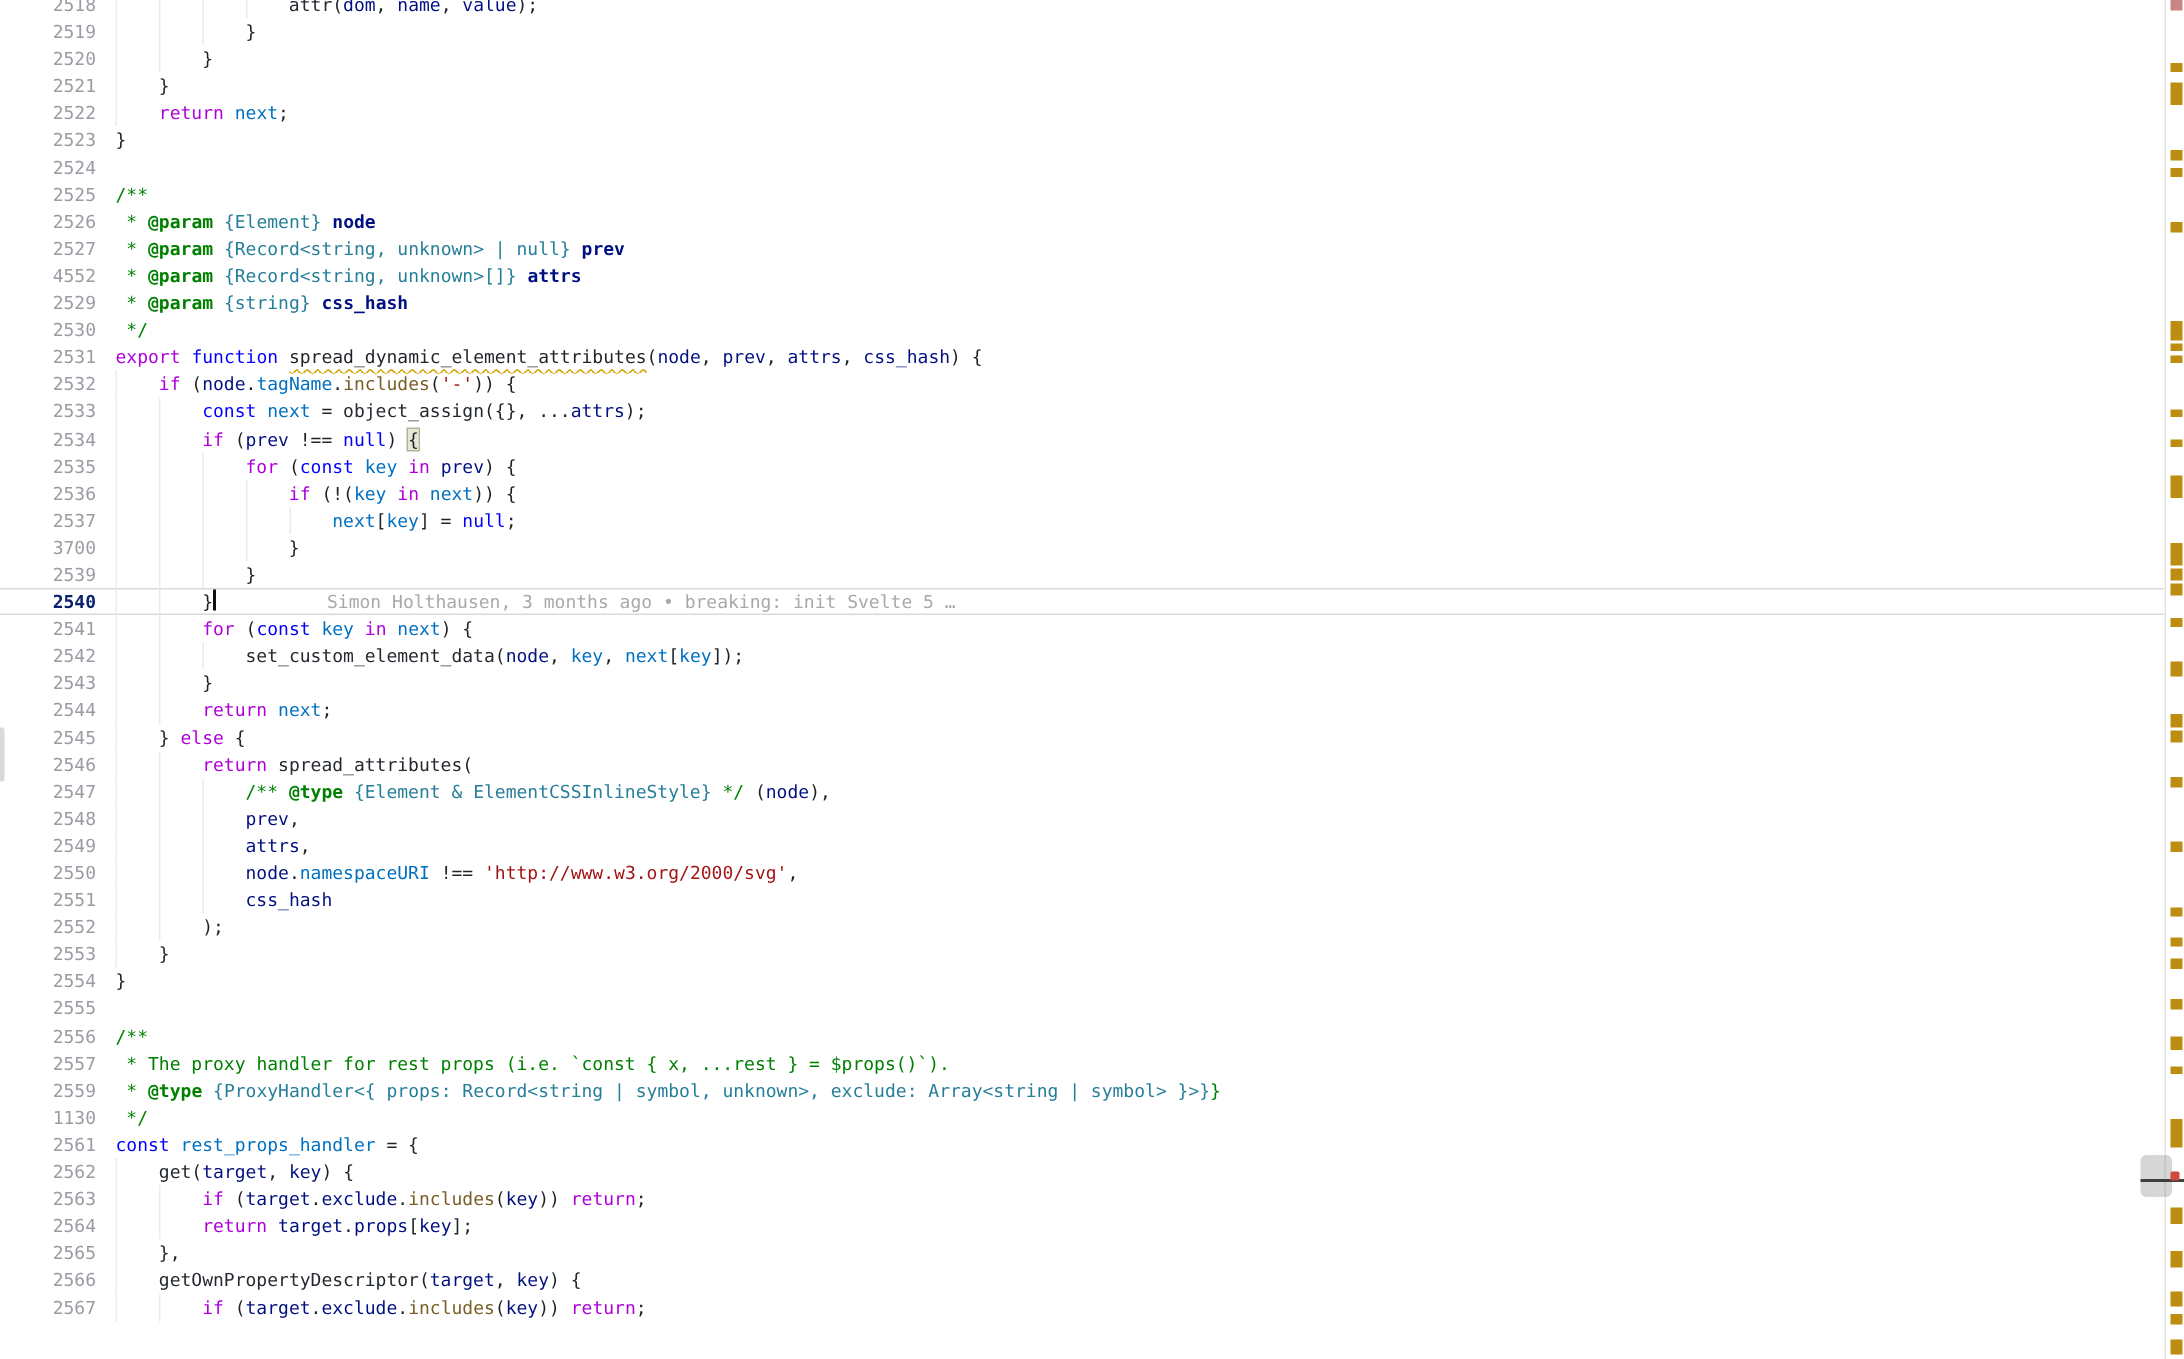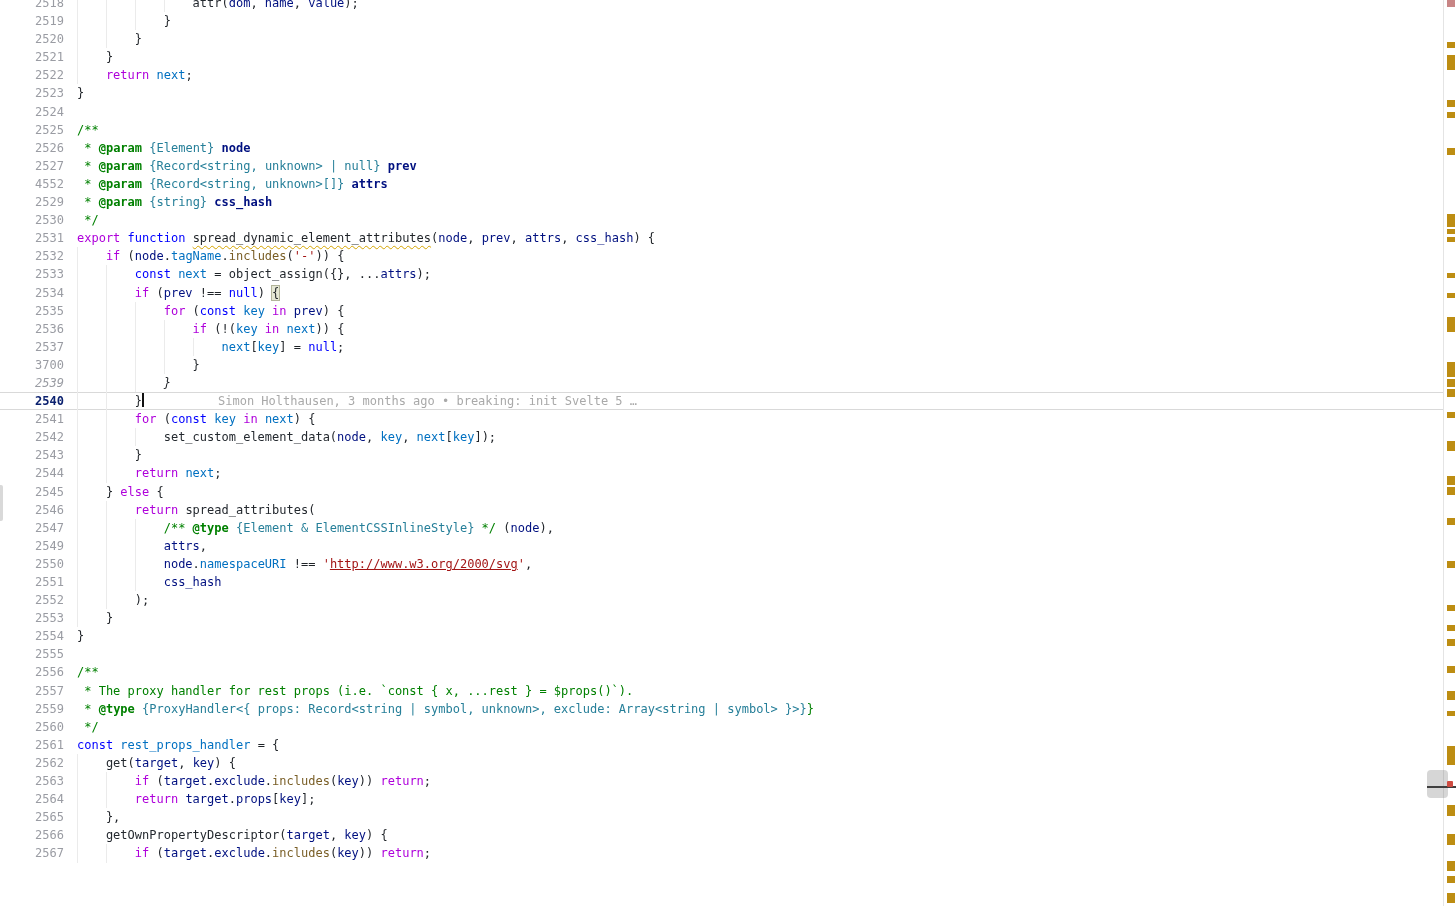--- a/index.html
+++ b/index.html
@@ -17,21 +17,21 @@
   .tk-p{color:var(--param,#001080);}
   .tk-pb{color:var(--param,#001080);font-weight:bold;}
   .tk-v{color:var(--variable,#0070c1);}
   .tk-m{color:var(--method,#795e26);}
   .tk-f{color:var(--func,#24292f);}
   .tk-t{color:var(--fg,#1f2328);}
   .tk-c{color:var(--comment,#008000);}
   .tk-cb{color:var(--comment,#008000);font-weight:bold;}
   .tk-ct{color:var(--type,#267f99);}
   .tk-str{color:var(--string,#a31515);}
-  .tk-stru{color:var(--string,#a31515);text-decoration:underline;text-align:center;}
+  .tk-stru{color:var(--string,#a31515);text-align:center;}
   .tk-w{color:var(--fg,#1f2328);text-decoration-line:underline;text-decoration-style:wavy;
         text-decoration-color:var(--squiggle,#d5a400);text-decoration-thickness:1px;text-underline-offset:3px;}
   .tk-b{color:var(--fg,#1f2328);background:var(--bracket_bg,#e6e8d5);outline:1px solid var(--bracket_border,#b2b49a);}
   .caret{display:inline-block;width:2px;height:14px;background:var(--caret,#111);vertical-align:-2px;}
   .blame{color:var(--blame,#a9a9a9);}
   .hint-row{position:relative;height:15px;}
   .hint{position:absolute;top:1px;font-family:"Liberation Sans","DejaVu Sans",sans-serif;font-size:10.5px;color:var(--hint,#9a9a9a);white-space:pre;}
   .hint .spark{color:var(--hint_icon,#d4a017);font-size:10px;}
   .ruler{position:absolute;top:0;bottom:0;right:0;width:13px;background:#fff;border-left:1px solid var(--ruler_border,#e4e4e4);}
   .mark{position:absolute;left:3px;width:8px;background:var(--marker,#bd8d12);}
@@ -60,40 +60,41 @@
       <div class="row" style="height: 18.1px; line-height: 18.1px;"><div class="ln">2529</div><div class="code" style="left: 77px;"><span class="tk-c"> * </span><span class="tk-cb">@param</span><span class="tk-c"> </span><span class="tk-ct">{string}</span><span class="tk-c"> </span><span class="tk-pb">css_hash</span></div></div>
       <div class="row" style="height: 18.1px; line-height: 18.1px;"><div class="ln">2530</div><div class="code" style="left: 77px;"><span class="tk-c"> */</span></div></div>
       <div class="row" style="height: 18.1px; line-height: 18.1px;"><div class="ln">2531</div><div class="code" style="left: 77px;"><span class="tk-k">export</span><span class="tk-t"> </span><span class="tk-s">function</span><span class="tk-t"> </span><span class="tk-w">spread_dynamic_element_attributes</span><span class="tk-t">(</span><span class="tk-p">node</span><span class="tk-t">, </span><span class="tk-p">prev</span><span class="tk-t">, </span><span class="tk-p">attrs</span><span class="tk-t">, </span><span class="tk-p">css_hash</span><span class="tk-t">) {</span></div></div>
       <div class="row" style="height: 18.1px; line-height: 18.1px;"><div class="ln">2532</div><div class="guide" style="left: 77px;"></div><div class="code" style="left: 105.896px;"><span class="tk-k">if</span><span class="tk-t"> (</span><span class="tk-p">node</span><span class="tk-t">.</span><span class="tk-v">tagName</span><span class="tk-t">.</span><span class="tk-m">includes</span><span class="tk-t">(</span><span class="tk-str">'-'</span><span class="tk-t">)) {</span></div></div>
       <div class="row" style="height: 18.1px; line-height: 18.1px;"><div class="ln">2533</div><div class="guide" style="left: 77px;"></div><div class="guide" style="left: 105.896px;"></div><div class="code" style="left: 134.792px;"><span class="tk-s">const</span><span class="tk-t"> </span><span class="tk-v">next</span><span class="tk-t"> = </span><span class="tk-f">object_assign</span><span class="tk-t">({}, ...</span><span class="tk-p">attrs</span><span class="tk-t">);</span></div></div>
       <div class="row" style="height: 18.1px; line-height: 18.1px;"><div class="ln">2534</div><div class="guide" style="left: 77px;"></div><div class="guide" style="left: 105.896px;"></div><div class="code" style="left: 134.792px;"><span class="tk-k">if</span><span class="tk-t"> (</span><span class="tk-p">prev</span><span class="tk-t"> !== </span><span class="tk-s">null</span><span class="tk-t">) </span><span class="tk-b">{</span></div></div>
       <div class="row" style="height: 18.1px; line-height: 18.1px;"><div class="ln">2535</div><div class="guide" style="left: 77px;"></div><div class="guide" style="left: 105.896px;"></div><div class="guide" style="left: 134.792px;"></div><div class="code" style="left: 163.688px;"><span class="tk-k">for</span><span class="tk-t"> (</span><span class="tk-s">const</span><span class="tk-t"> </span><span class="tk-v">key</span><span class="tk-t"> </span><span class="tk-k">in</span><span class="tk-t"> </span><span class="tk-p">prev</span><span class="tk-t">) {</span></div></div>
       <div class="row" style="height: 18.1px; line-height: 18.1px;"><div class="ln">2536</div><div class="guide" style="left: 77px;"></div><div class="guide" style="left: 105.896px;"></div><div class="guide" style="left: 134.792px;"></div><div class="guide" style="left: 163.688px;"></div><div class="code" style="left: 192.584px;"><span class="tk-k">if</span><span class="tk-t"> (!(</span><span class="tk-v">key</span><span class="tk-t"> </span><span class="tk-k">in</span><span class="tk-t"> </span><span class="tk-v">next</span><span class="tk-t">)) {</span></div></div>
       <div class="row" style="height: 18.1px; line-height: 18.1px;"><div class="ln">2537</div><div class="guide" style="left: 77px;"></div><div class="guide" style="left: 105.896px;"></div><div class="guide" style="left: 134.792px;"></div><div class="guide" style="left: 163.688px;"></div><div class="guide" style="left: 192.584px;"></div><div class="code" style="left: 221.48px;"><span class="tk-v">next</span><span class="tk-t">[</span><span class="tk-v">key</span><span class="tk-t">] = </span><span class="tk-s">null</span><span class="tk-t">;</span></div></div>
       <div class="row" style="height: 18.1px; line-height: 18.1px;"><div class="ln">3700</div><div class="guide" style="left: 77px;"></div><div class="guide" style="left: 105.896px;"></div><div class="guide" style="left: 134.792px;"></div><div class="guide" style="left: 163.688px;"></div><div class="code" style="left: 192.584px;"><span class="tk-t">}</span></div></div>
-      <div class="row" style="height: 18.1px; line-height: 18.1px; font-style: italic;"><div class="ln">2539</div><div class="guide" style="left: 77px;"></div><div class="guide" style="left: 105.896px;"></div><div class="guide" style="left: 134.792px;"></div><div class="code" style="left: 163.688px;"><span class="tk-t">}</span></div></div>
+      <div class="row" style="height: 18.1px; line-height: 18.1px;"><div class="ln">2539</div><div class="guide" style="left: 77px;"></div><div class="guide" style="left: 105.896px;"></div><div class="guide" style="left: 134.792px;"></div><div class="code" style="left: 163.688px;"><span class="tk-t">}</span></div></div>
       <div class="row cur" style="height: 18.1px; line-height: 18.1px;"><div class="ln act">2540</div><div class="guide" style="left: 77px;"></div><div class="guide" style="left: 105.896px;"></div><div class="code" style="left: 134.792px;"><span class="tk-t">}</span><span class="caret"></span><span class="blame" style="margin-left: 74px;">Simon Holthausen, 3 months ago • breaking: init Svelte 5 …</span></div></div>
       <div class="row" style="height: 18.1px; line-height: 18.1px;"><div class="ln">2541</div><div class="guide" style="left: 77px;"></div><div class="guide" style="left: 105.896px;"></div><div class="code" style="left: 134.792px;"><span class="tk-k">for</span><span class="tk-t"> (</span><span class="tk-s">const</span><span class="tk-t"> </span><span class="tk-v">key</span><span class="tk-t"> </span><span class="tk-k">in</span><span class="tk-t"> </span><span class="tk-v">next</span><span class="tk-t">) {</span></div></div>
       <div class="row" style="height: 18.1px; line-height: 18.1px;"><div class="ln">2542</div><div class="guide" style="left: 77px;"></div><div class="guide" style="left: 105.896px;"></div><div class="guide" style="left: 134.792px;"></div><div class="code" style="left: 163.688px;"><span class="tk-f">set_custom_element_data</span><span class="tk-t">(</span><span class="tk-p">node</span><span class="tk-t">, </span><span class="tk-v">key</span><span class="tk-t">, </span><span class="tk-v">next</span><span class="tk-t">[</span><span class="tk-v">key</span><span class="tk-t">]);</span></div></div>
       <div class="row" style="height: 18.1px; line-height: 18.1px;"><div class="ln">2543</div><div class="guide" style="left: 77px;"></div><div class="guide" style="left: 105.896px;"></div><div class="code" style="left: 134.792px;"><span class="tk-t">}</span></div></div>
       <div class="row" style="height: 18.1px; line-height: 18.1px;"><div class="ln">2544</div><div class="guide" style="left: 77px;"></div><div class="guide" style="left: 105.896px;"></div><div class="code" style="left: 134.792px;"><span class="tk-k">return</span><span class="tk-t"> </span><span class="tk-v">next</span><span class="tk-t">;</span></div></div>
       <div class="row" style="height: 18.1px; line-height: 18.1px;"><div class="ln">2545</div><div class="guide" style="left: 77px;"></div><div class="code" style="left: 105.896px;"><span class="tk-t">} </span><span class="tk-k">else</span><span class="tk-t"> {</span></div></div>
       <div class="row" style="height: 18.1px; line-height: 18.1px;"><div class="ln">2546</div><div class="guide" style="left: 77px;"></div><div class="guide" style="left: 105.896px;"></div><div class="code" style="left: 134.792px;"><span class="tk-k">return</span><span class="tk-t"> </span><span class="tk-f">spread_attributes</span><span class="tk-t">(</span></div></div>
       <div class="row" style="height: 18.1px; line-height: 18.1px;"><div class="ln">2547</div><div class="guide" style="left: 77px;"></div><div class="guide" style="left: 105.896px;"></div><div class="guide" style="left: 134.792px;"></div><div class="code" style="left: 163.688px;"><span class="tk-c">/** </span><span class="tk-cb">@type</span><span class="tk-c"> </span><span class="tk-ct">{Element &amp; ElementCSSInlineStyle}</span><span class="tk-c"> */</span><span class="tk-t"> (</span><span class="tk-p">node</span><span class="tk-t">),</span></div></div>
+      <div class="row" style="height: 18.1px; line-height: 18.1px;"><div class="ln">2548</div><div class="guide" style="left: 77px;"></div><div class="guide" style="left: 105.896px;"></div><div class="guide" style="left: 134.792px;"></div><div class="code" style="left: 163.688px;"><span class="tk-p">prev</span><span class="tk-t">,</span></div></div>
       <div class="row" style="height: 18.1px; line-height: 18.1px;"><div class="ln">2549</div><div class="guide" style="left: 77px;"></div><div class="guide" style="left: 105.896px;"></div><div class="guide" style="left: 134.792px;"></div><div class="code" style="left: 163.688px;"><span class="tk-p">attrs</span><span class="tk-t">,</span></div></div>
       <div class="row" style="height: 18.1px; line-height: 18.1px;"><div class="ln">2550</div><div class="guide" style="left: 77px;"></div><div class="guide" style="left: 105.896px;"></div><div class="guide" style="left: 134.792px;"></div><div class="code" style="left: 163.688px;"><span class="tk-p">node</span><span class="tk-t">.</span><span class="tk-v">namespaceURI</span><span class="tk-t"> !== </span><span class="tk-str">'</span><span class="tk-stru">http://www.w3.org/2000/svg</span><span class="tk-str">'</span><span class="tk-t">,</span></div></div>
       <div class="row" style="height: 18.1px; line-height: 18.1px;"><div class="ln">2551</div><div class="guide" style="left: 77px;"></div><div class="guide" style="left: 105.896px;"></div><div class="guide" style="left: 134.792px;"></div><div class="code" style="left: 163.688px;"><span class="tk-p">css_hash</span></div></div>
       <div class="row" style="height: 18.1px; line-height: 18.1px;"><div class="ln">2552</div><div class="guide" style="left: 77px;"></div><div class="guide" style="left: 105.896px;"></div><div class="code" style="left: 134.792px;"><span class="tk-t">);</span></div></div>
       <div class="row" style="height: 18.1px; line-height: 18.1px;"><div class="ln">2553</div><div class="guide" style="left: 77px;"></div><div class="code" style="left: 105.896px;"><span class="tk-t">}</span></div></div>
       <div class="row" style="height: 18.1px; line-height: 18.1px;"><div class="ln">2554</div><div class="code" style="left: 77px;"><span class="tk-t">}</span></div></div>
       <div class="row" style="height: 18.1px; line-height: 18.1px;"><div class="ln">2555</div><div class="code" style="left: 77px;"></div></div>
       <div class="row" style="height: 18.1px; line-height: 18.1px;"><div class="ln">2556</div><div class="code" style="left: 77px;"><span class="tk-c">/**</span></div></div>
       <div class="row" style="height: 18.1px; line-height: 18.1px;"><div class="ln">2557</div><div class="code" style="left: 77px;"><span class="tk-c"> * The proxy handler for rest props (i.e. `const { x, ...rest } = $props()`).</span></div></div>
       <div class="row" style="height: 18.1px; line-height: 18.1px;"><div class="ln">2559</div><div class="code" style="left: 77px;"><span class="tk-c"> * </span><span class="tk-cb">@type</span><span class="tk-c"> </span><span class="tk-ct">{ProxyHandler&lt;{ props: Record&lt;string | symbol, unknown&gt;, exclude: Array&lt;string | symbol&gt; }&gt;}</span><span class="tk-c">}</span></div></div>
-      <div class="row" style="height: 18.1px; line-height: 18.1px;"><div class="ln">2560</div><div class="code" style="left: 77px;"><span class="tk-c"> */</span></div></div>
+      <div class="row" style="height: 18.1px; line-height: 18.1px;"><div class="ln">1130</div><div class="code" style="left: 77px;"><span class="tk-c"> */</span></div></div>
       <div class="row" style="height: 18.1px; line-height: 18.1px;"><div class="ln">2561</div><div class="code" style="left: 77px;"><span class="tk-s">const</span><span class="tk-t"> </span><span class="tk-v">rest_props_handler</span><span class="tk-t"> = {</span></div></div>
       <div class="row" style="height: 18.1px; line-height: 18.1px;"><div class="ln">2562</div><div class="guide" style="left: 77px;"></div><div class="code" style="left: 105.896px;"><span class="tk-f">get</span><span class="tk-t">(</span><span class="tk-p">target</span><span class="tk-t">, </span><span class="tk-p">key</span><span class="tk-t">) {</span></div></div>
       <div class="row" style="height: 18.1px; line-height: 18.1px;"><div class="ln">2563</div><div class="guide" style="left: 77px;"></div><div class="guide" style="left: 105.896px;"></div><div class="code" style="left: 134.792px;"><span class="tk-k">if</span><span class="tk-t"> (</span><span class="tk-p">target</span><span class="tk-t">.</span><span class="tk-p">exclude</span><span class="tk-t">.</span><span class="tk-m">includes</span><span class="tk-t">(</span><span class="tk-p">key</span><span class="tk-t">)) </span><span class="tk-k">return</span><span class="tk-t">;</span></div></div>
       <div class="row" style="height: 18.1px; line-height: 18.1px;"><div class="ln">2564</div><div class="guide" style="left: 77px;"></div><div class="guide" style="left: 105.896px;"></div><div class="code" style="left: 134.792px;"><span class="tk-k">return</span><span class="tk-t"> </span><span class="tk-p">target</span><span class="tk-t">.</span><span class="tk-p">props</span><span class="tk-t">[</span><span class="tk-p">key</span><span class="tk-t">];</span></div></div>
       <div class="row" style="height: 18.1px; line-height: 18.1px;"><div class="ln">2565</div><div class="guide" style="left: 77px;"></div><div class="code" style="left: 105.896px;"><span class="tk-t">},</span></div></div>
       <div class="row" style="height: 18.1px; line-height: 18.1px;"><div class="ln">2566</div><div class="guide" style="left: 77px;"></div><div class="code" style="left: 105.896px;"><span class="tk-f">getOwnPropertyDescriptor</span><span class="tk-t">(</span><span class="tk-p">target</span><span class="tk-t">, </span><span class="tk-p">key</span><span class="tk-t">) {</span></div></div>
       <div class="row" style="height: 18.1px; line-height: 18.1px;"><div class="ln">2567</div><div class="guide" style="left: 77px;"></div><div class="guide" style="left: 105.896px;"></div><div class="code" style="left: 134.792px;"><span class="tk-k">if</span><span class="tk-t"> (</span><span class="tk-p">target</span><span class="tk-t">.</span><span class="tk-p">exclude</span><span class="tk-t">.</span><span class="tk-m">includes</span><span class="tk-t">(</span><span class="tk-p">key</span><span class="tk-t">)) </span><span class="tk-k">return</span><span class="tk-t">;</span></div></div>
     </div>
   <div class="left-bar" id="leftbar" style="top: 485px; height: 36px;"></div>
   <div class="ruler" id="ruler">

